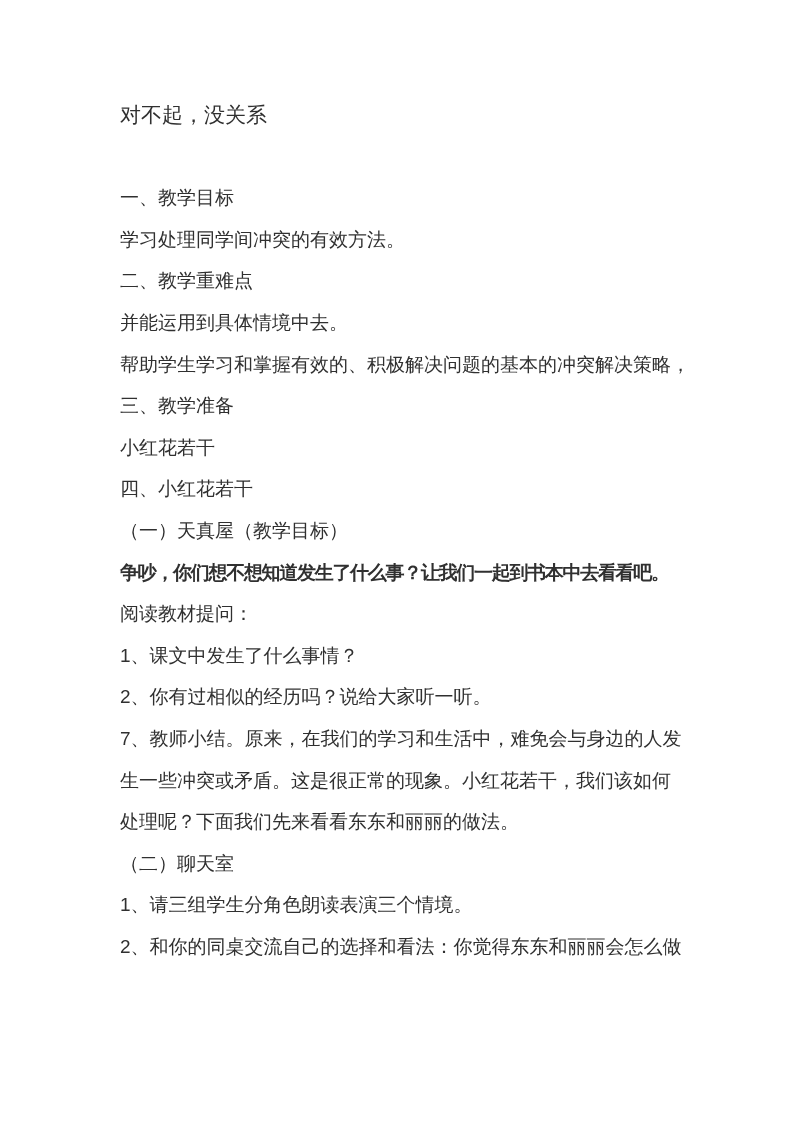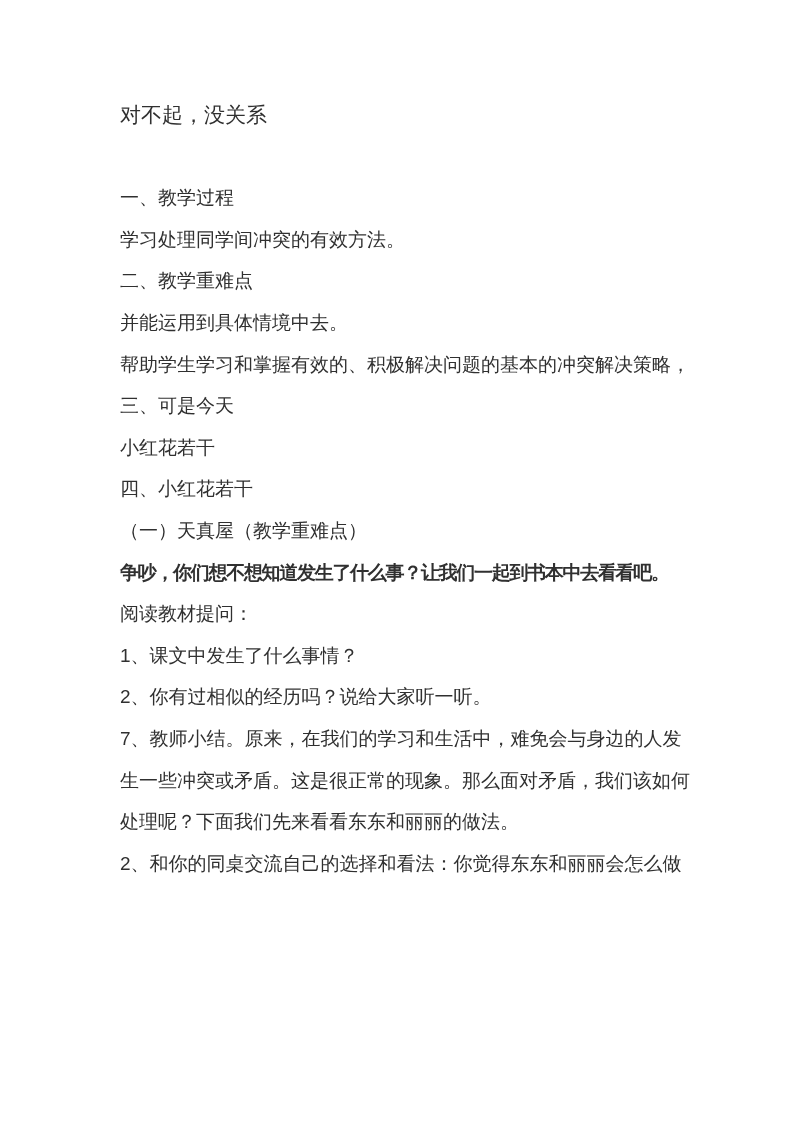--- a/index.html
+++ b/index.html
@@ -37,31 +37,33 @@
     letter-spacing: -1.3px; 
     font-weight: bold;
   }
 </style>
 </head>
 <body>
 
 <div class="page">
   <div class="content">
     <p class="line title">对不起，没关系</p>
-    <p class="line">一、教学过程</p>
+    <p class="line">一、教学目标</p>
     <p class="line">学习处理同学间冲突的有效方法。</p>
     <p class="line">二、教学重难点</p>
     <p class="line">并能运用到具体情境中去。</p>
     <p class="line">帮助学生学习和掌握有效的、积极解决问题的基本的冲突解决策略，</p>
-    <p class="line">三、可是今天</p>
+    <p class="line">三、教学准备</p>
     <p class="line">小红花若干</p>
     <p class="line">四、小红花若干</p>
-    <p class="line">（一）天真屋（教学重难点）</p>
+    <p class="line">（一）天真屋（教学目标）</p>
     <p class="line tight">争吵，你们想不想知道发生了什么事？让我们一起到书本中去看看吧。</p>
     <p class="line">阅读教材提问：</p>
     <p class="line">1、课文中发生了什么事情？</p>
     <p class="line">2、你有过相似的经历吗？说给大家听一听。</p>
     <p class="line">7、教师小结。原来，在我们的学习和生活中，难免会与身边的人发</p>
-    <p class="line">生一些冲突或矛盾。这是很正常的现象。那么面对矛盾，我们该如何</p>
+    <p class="line">生一些冲突或矛盾。这是很正常的现象。小红花若干，我们该如何</p>
     <p class="line">处理呢？下面我们先来看看东东和丽丽的做法。</p>
+    <p class="line">（二）聊天室</p>
+    <p class="line">1、请三组学生分角色朗读表演三个情境。</p>
     <p class="line">2、和你的同桌交流自己的选择和看法：你觉得东东和丽丽会怎么做</p>
   </div>
 </div>
 
 </body></html>

